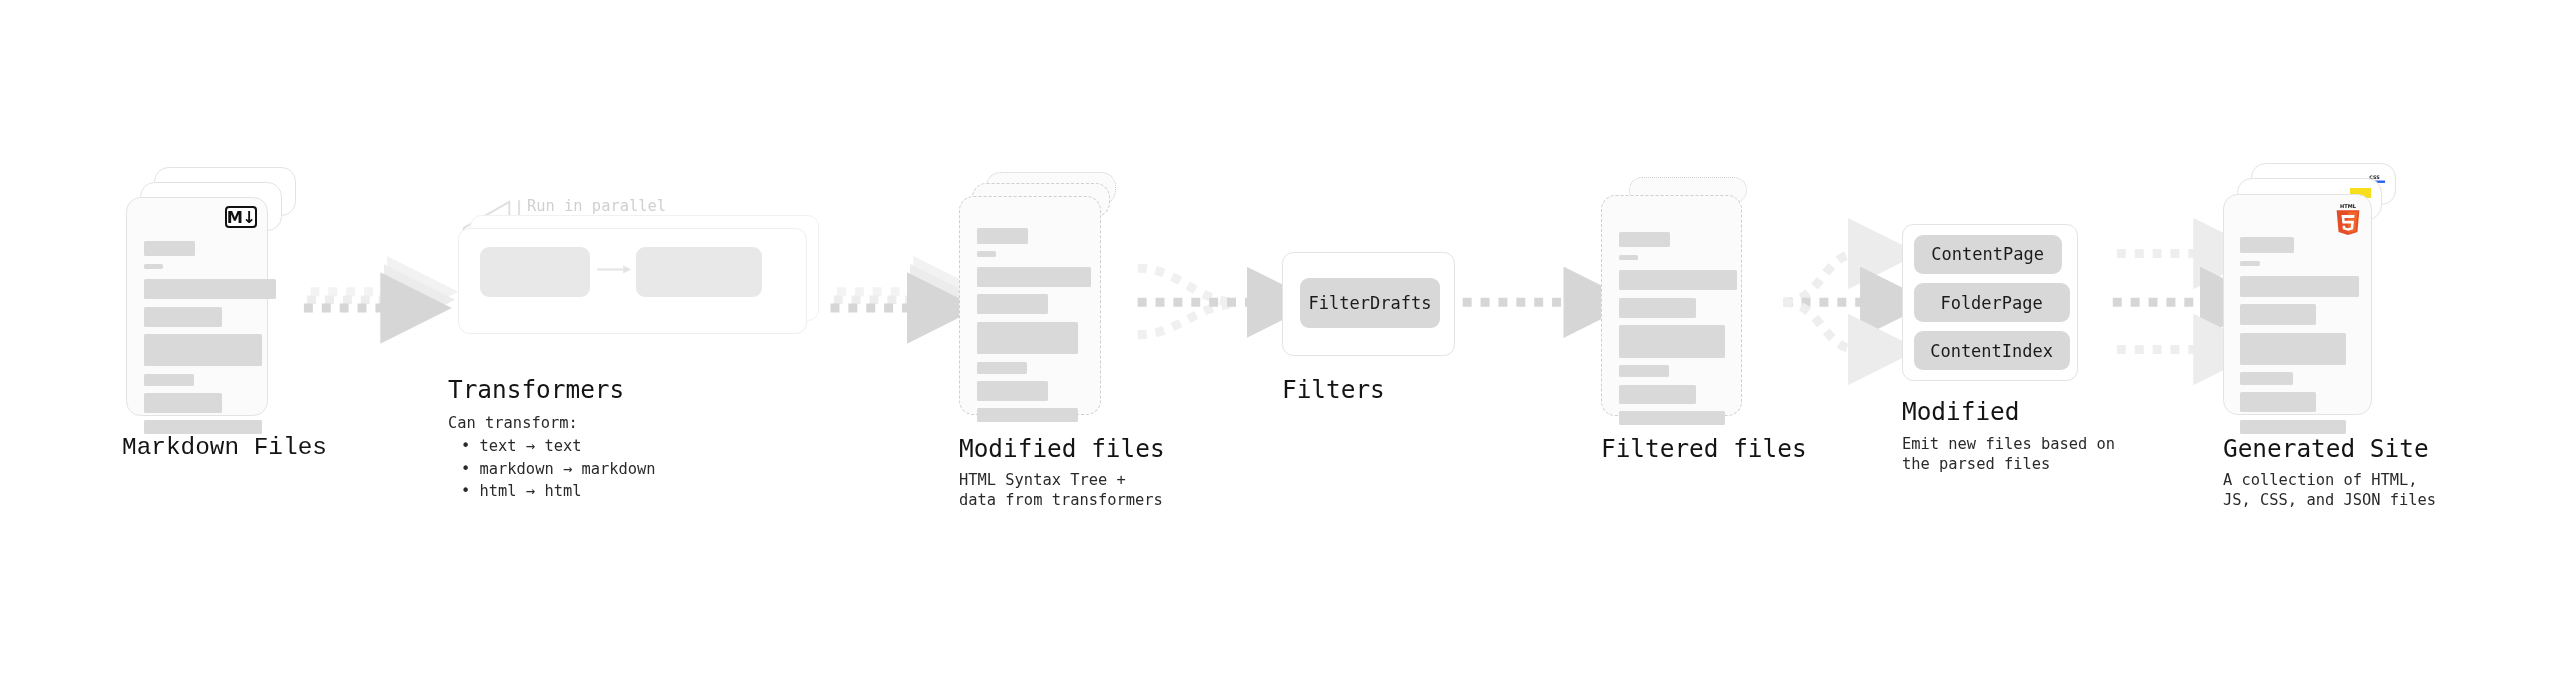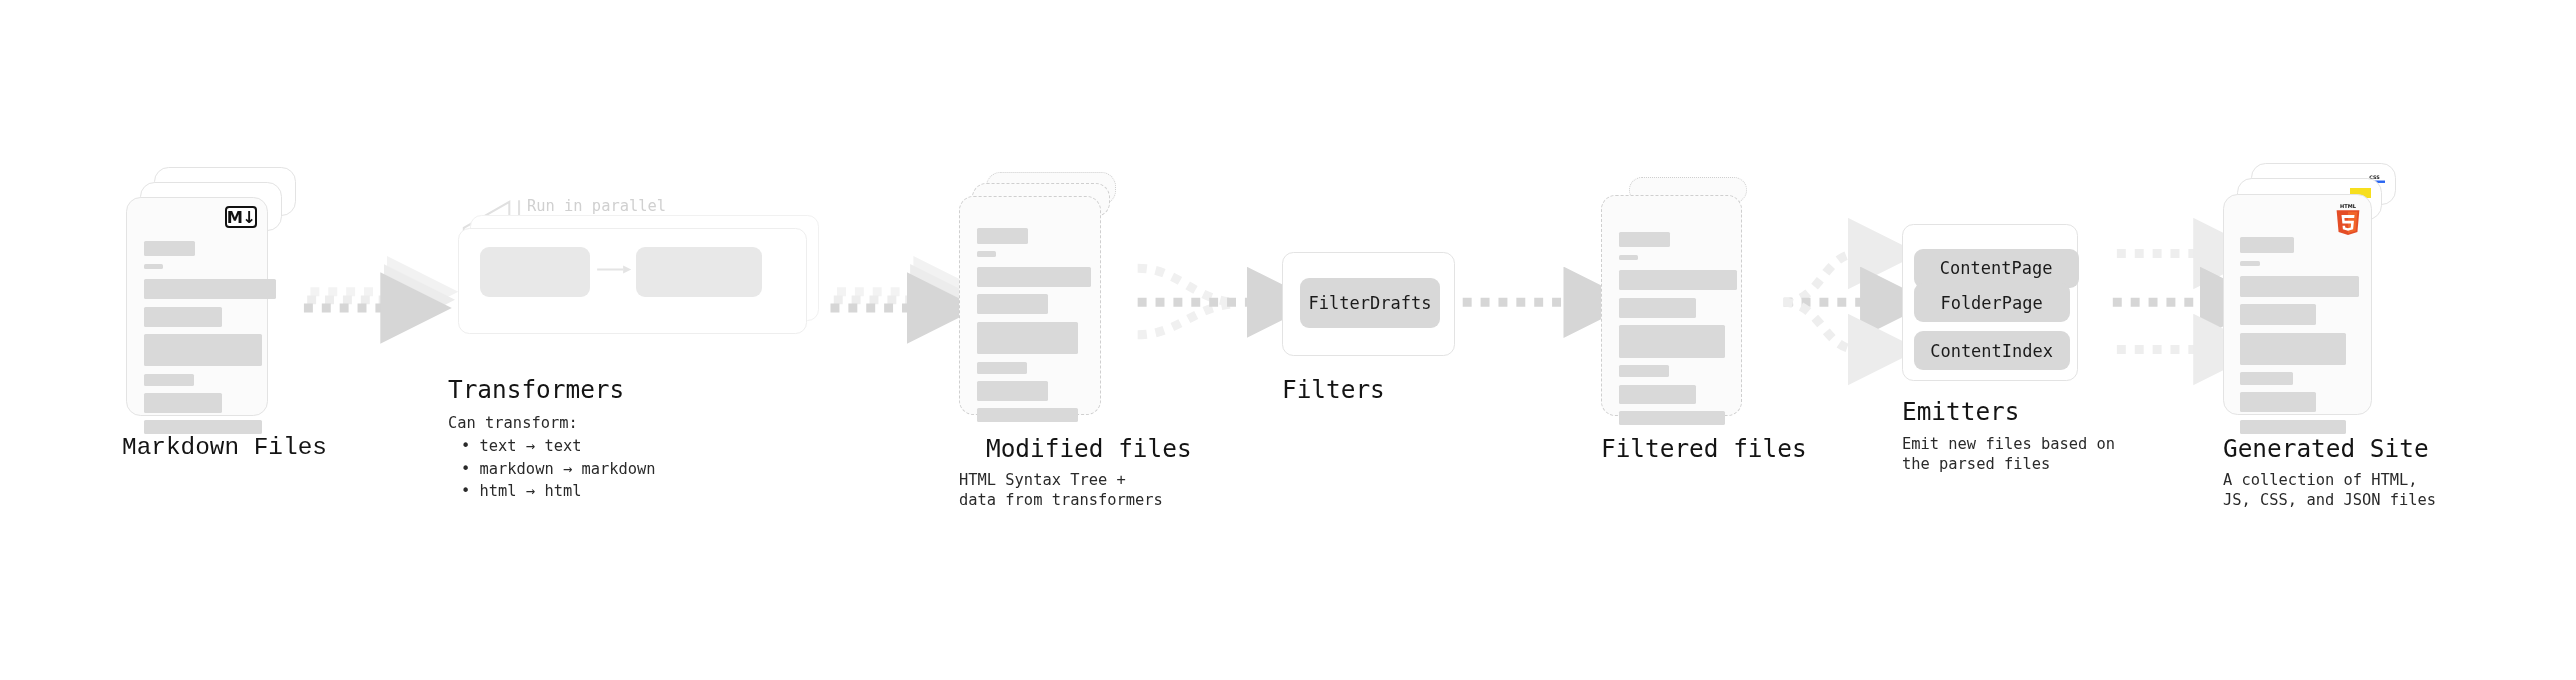--- a/index.html
+++ b/index.html
@@ -236,21 +236,21 @@
         <div class="bar" style="width:18.7px;height:5.7px;margin-bottom:9.8px;"></div>
         <div class="bar" style="width:114px;height:20.3px;"></div>
         <div class="bar" style="width:71px;height:20.3px;"></div>
         <div class="bar" style="width:101px;height:32.5px;"></div>
         <div class="bar" style="width:50px;height:12.2px;"></div>
         <div class="bar" style="width:71px;height:19.5px;"></div>
         <div class="bar" style="width:101px;height:14px;"></div>
       </div>
     </div>
   </div>
-  <div class="title" style="left:986px; top:434px;text-align:center;">Modified files</div>
+  <div class="title" style="left:959px; top:434px;text-align:center;">Modified files</div>
   <div class="subtitle" style="left:959px; top:470px;">HTML Syntax Tree +
 data from transformers</div>
 
   <div class="modbox" style="left:1282px; top:252px; width:173px; height:104px;">
     <div class="chip" style="left:17px; top:25px; width:140px; height:50px;">FilterDrafts</div>
   </div>
   <div class="title" style="left:1282px; top:375px;">Filters</div>
 
   <div class="stack" style="left:1601px; top:177px; width:187px; height:252px;">
     <div class="sheet dotted" style="left:28px; top:0px; width:118px; height:26px;"></div>
@@ -263,25 +263,25 @@
         <div class="bar" style="width:106px;height:32.5px;"></div>
         <div class="bar" style="width:50px;height:12.2px;"></div>
         <div class="bar" style="width:77px;height:19.5px;"></div>
         <div class="bar" style="width:106px;height:14px;"></div>
       </div>
     </div>
   </div>
   <div class="title" style="left:1601px; top:434px;">Filtered files</div>
 
   <div class="modbox" style="left:1902px; top:224px; width:176px; height:157px;">
-    <div class="chip" style="left:10.6px; top:9.8px; width:165px; height:39px;margin-top:14px;">ContentPage</div>
+    <div class="chip" style="left:10.6px; top:9.8px; width:148px; height:39px;">ContentPage</div>
     <div class="chip" style="left:10.6px; top:58px; width:156px; height:39px;">FolderPage</div>
     <div class="chip" style="left:10.6px; top:106px; width:156px; height:39px;">ContentIndex</div>
   </div>
-  <div class="title" style="left:1902px; top:397px;">Emitters</div>
+  <div class="title" style="left:1902px; top:397px;">Modified</div>
   <div class="subtitle" style="left:1902px; top:434px;">Emit new files based on
 the parsed files</div>
 
   <div class="stack" style="left:2223px; top:163px; width:195px; height:260px;">
 
     <div class="sheet ghost" style="left:28px; top:0px; width:145px; height:42px;">
       <div class="badge-css" style="right:9.8px; top:7.3px;">
         <svg width="21" height="9" viewBox="0 0 26 11">
           <text x="13" y="6" font-size="6" font-family="'DejaVu Sans','Liberation Sans',sans-serif" font-weight="bold" fill="#111" text-anchor="middle">CSS</text>
           <rect x="0" y="8" width="26" height="3" fill="#2965f1"></rect>

